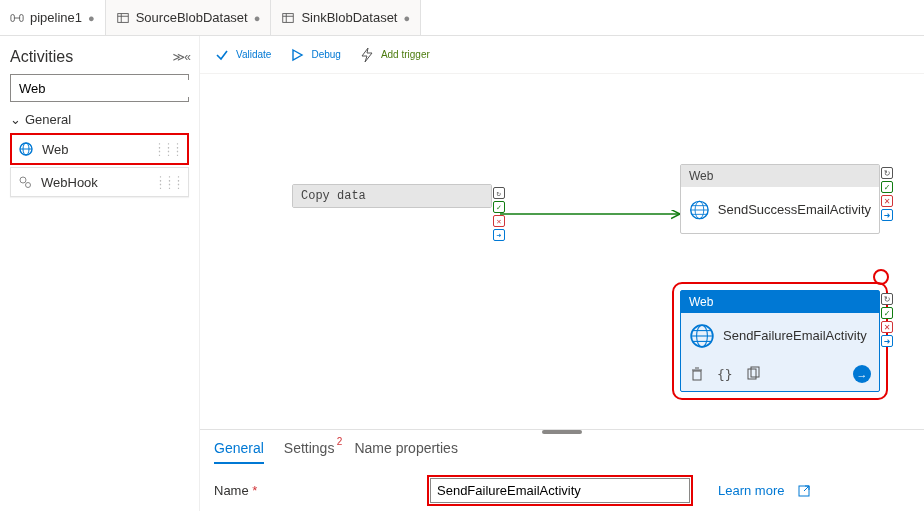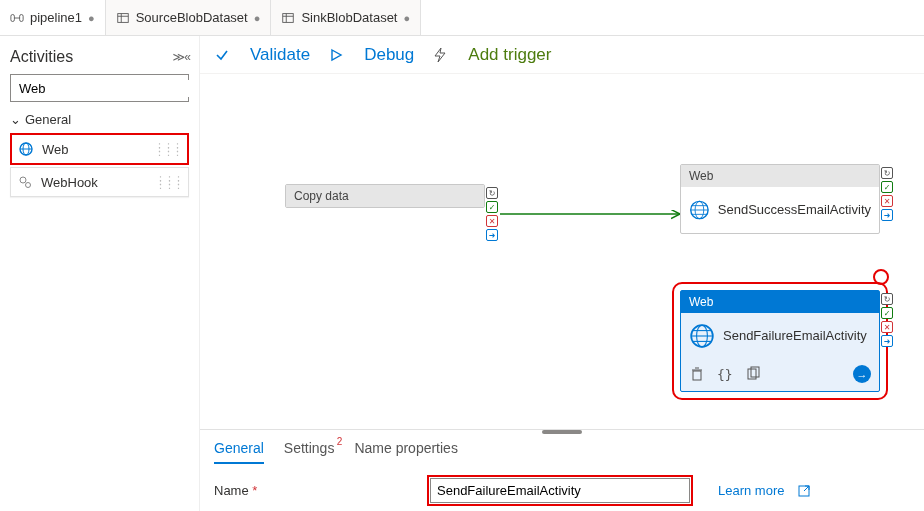--- a/index.html
+++ b/index.html
@@ -120,23 +120,23 @@
     align-items: center;
     gap: 18px;
     height: 38px;
     padding: 0 14px;
     color: var(--muted);
     border-bottom: 1px solid #f3f2f1;
   }
   .tb-btn {
     display: inline-flex;
     align-items: center;
-    gap: 20px;
+    gap: 6px;
     color: var(--blue);
-    font-size: 17px;
+    font-size: 10px;
   }
   .tb-btn.gray { color: #4d7c0f; }
   
   .canvas {
     position: relative;
     flex: 1;
   }
   
   .node {
     position: absolute;
@@ -371,21 +371,21 @@
 
       <svg class="connector" style="left:300px; top:130px;" width="200" height="20">
         <defs>
             <marker id="ah" markerWidth="8" markerHeight="8" refX="6" refY="3" orient="auto">
               <path d="M0,0 L6,3 L0,6" fill="none" stroke="#107c10"></path>
             </marker>
           </defs>
         <path d="M0,10 C60,10 120,10 180,10" stroke="#107c10" stroke-width="1.5" fill="none" marker-end="url(#ah)"></path>
       </svg>
 
-      <div class="node" style="left:85px; top:110px;">
+      <div class="node" style="left:92px; top:110px;font-family:Liberation Mono, monospace;">
         <div class="node-header">Copy data</div>
         <div class="node-side">
           <span class="side-badge sync">↻</span>
           <span class="side-badge ok">✓</span>
           <span class="side-badge err">✕</span>
           <span class="side-badge all">➜</span>
         </div>
       </div>
 
       <div class="node" style="left:480px; top:90px; width:200px;">

